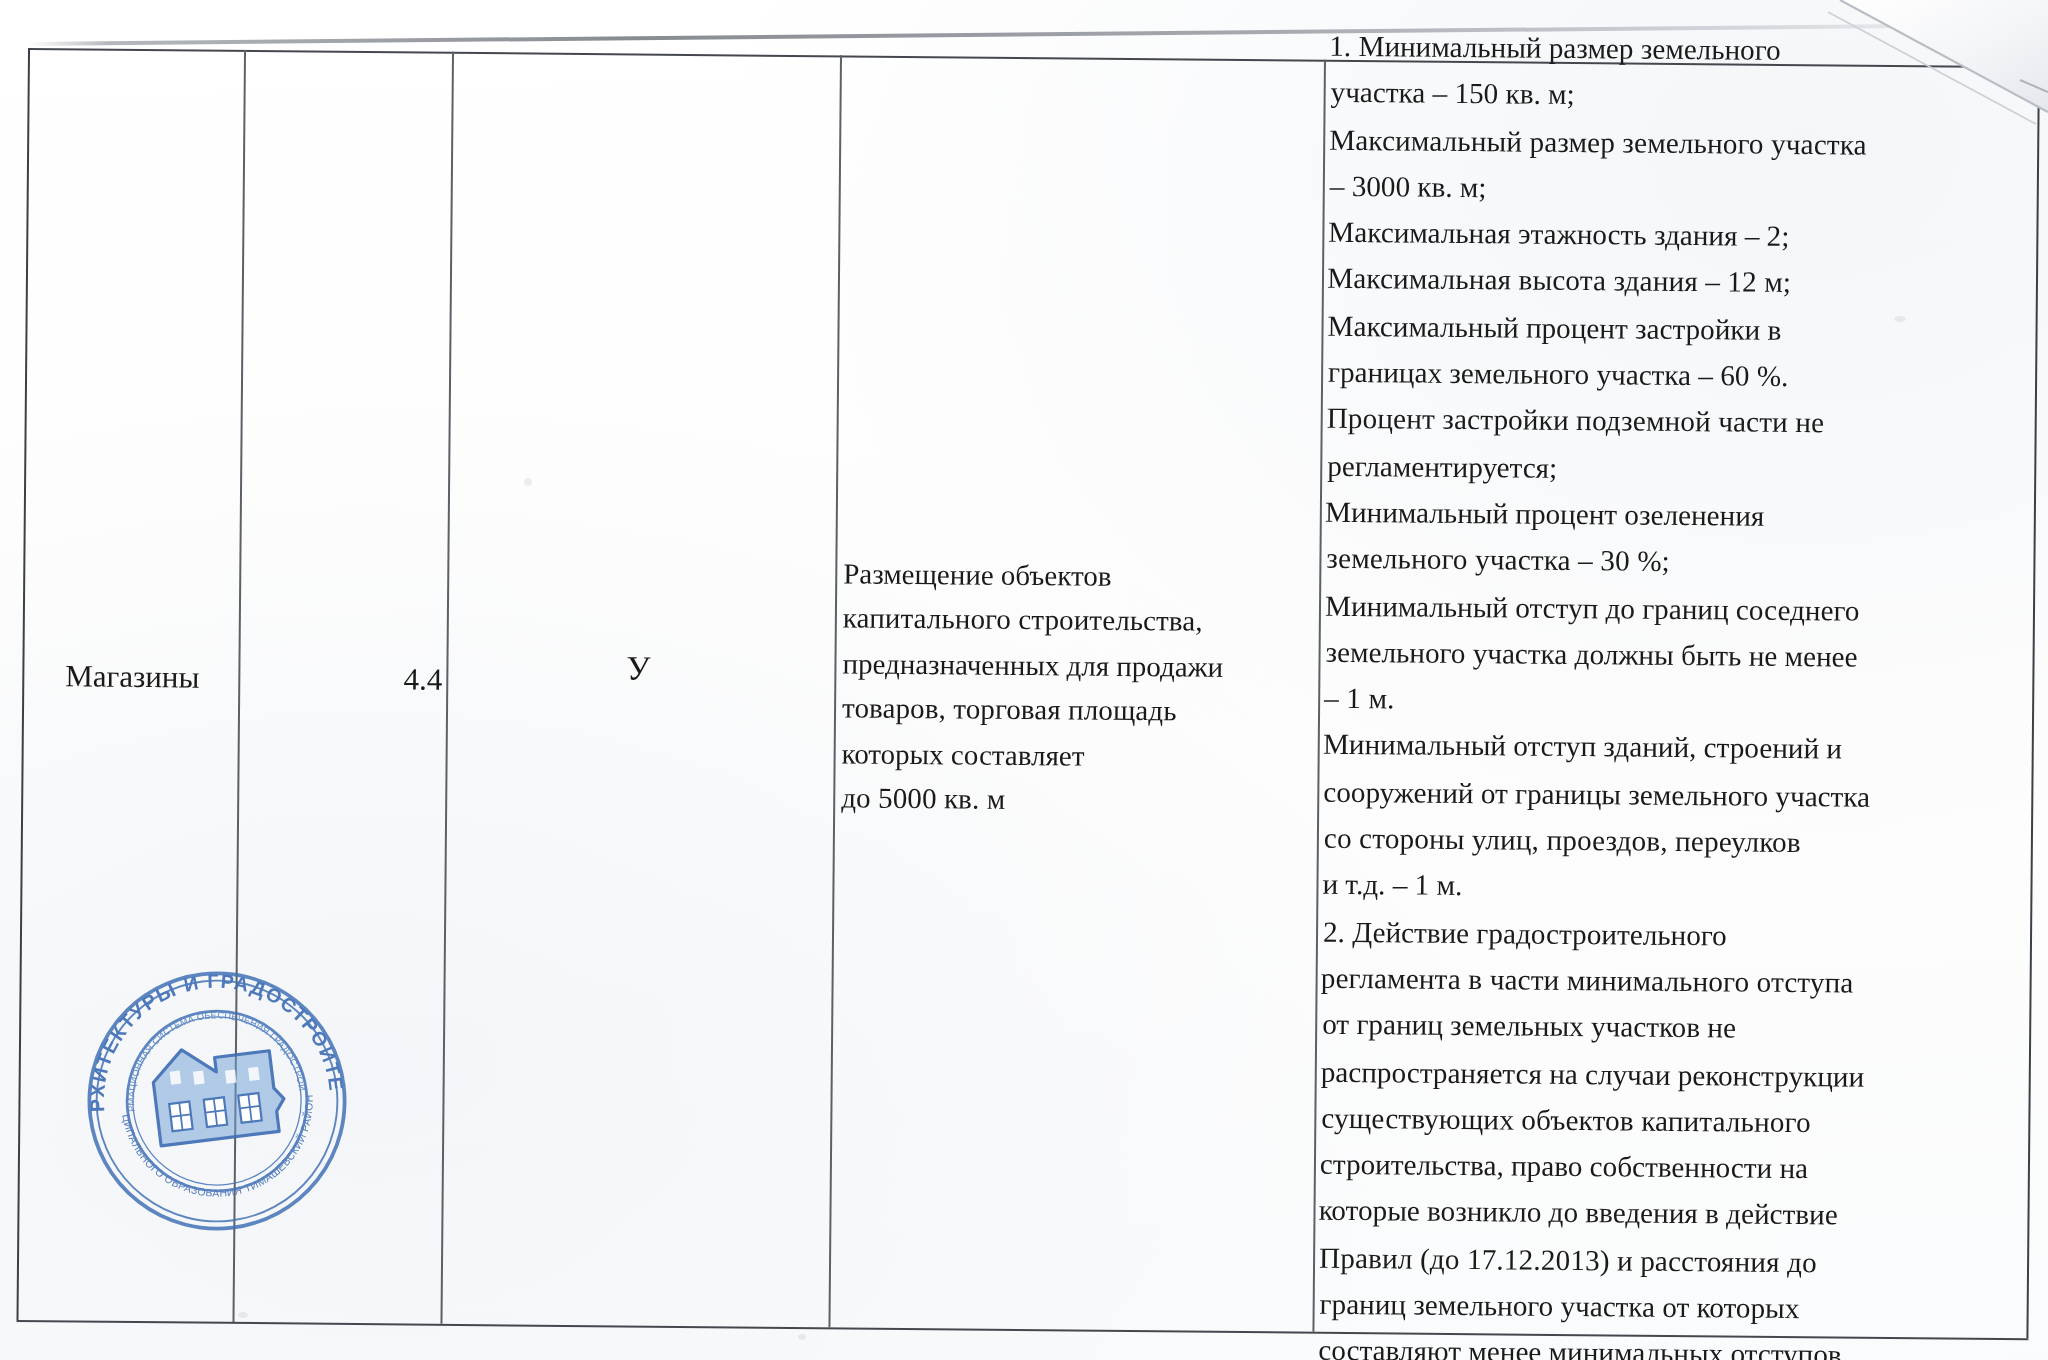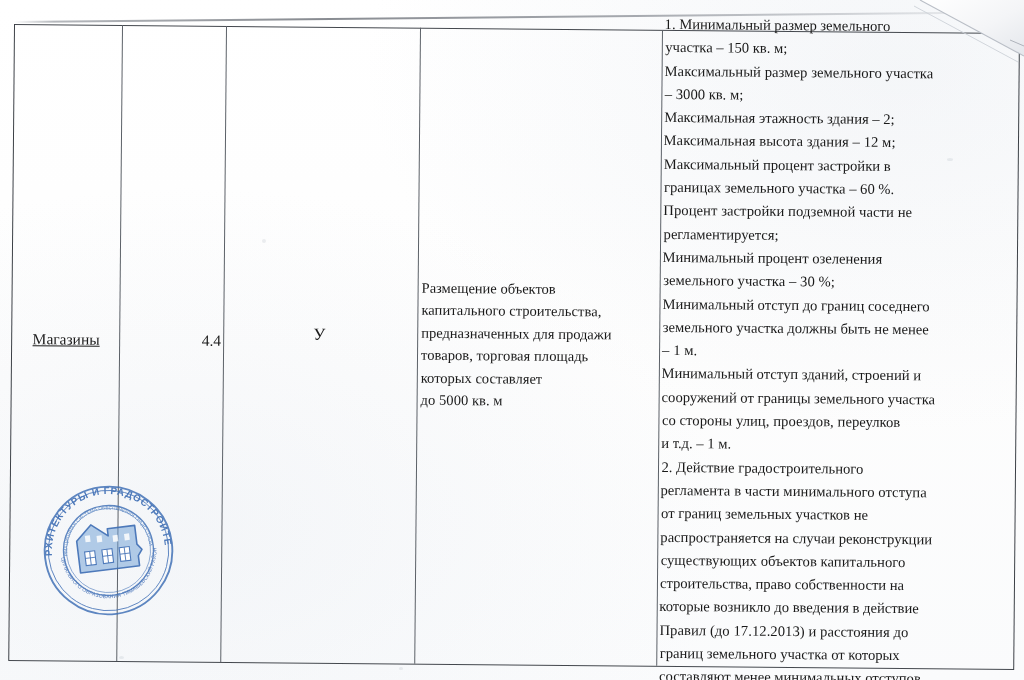--- a/index.html
+++ b/index.html
@@ -95,21 +95,20 @@
   .cell {
     position: absolute;
     box-sizing: border-box;
   }
   .cell-name {
     left: 18px;
     top: 330px;
     width: 102px;
     text-align: center;
     font-size: 15.5px;
-    text-decoration: underline;
   }
   .cell-code {
     left: 124px;
     top: 330px;
     width: 100px;
     text-align: right;
     font-size: 15.5px;
   }
   .cell-type {
     left: 228px;

